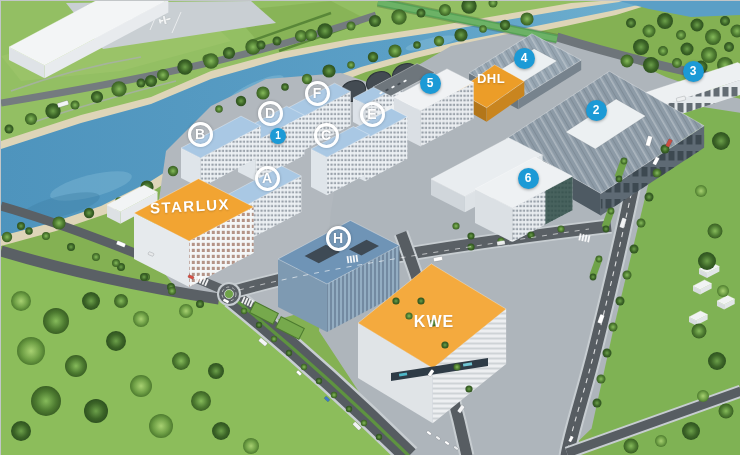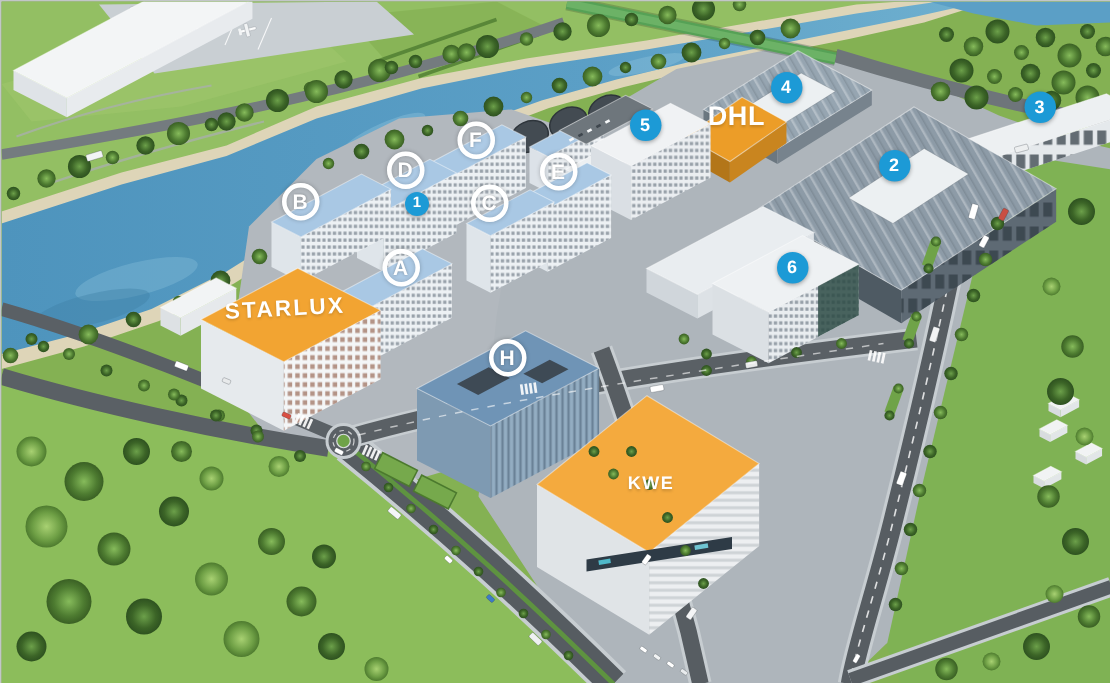--- a/index.html
+++ b/index.html
@@ -540,16 +540,16 @@
       <div class="badge-letter" style="left: 358.5px; top: 100.5px;">E</div>
       <div class="badge-letter" style="left: 303.5px; top: 79.5px;">F</div>
       <div class="badge-letter" style="left: 324.5px; top: 224.5px;">H</div>
       <div class="badge-number small" style="background: rgb(28, 154, 214); color: rgb(255, 255, 255); left: 269px; top: 127px;">1</div>
       <div class="badge-number" style="background: rgb(28, 154, 214); color: rgb(255, 255, 255); left: 584.5px; top: 98.5px;">2</div>
       <div class="badge-number" style="background: rgb(28, 154, 214); color: rgb(255, 255, 255); left: 681.5px; top: 59.5px;">3</div>
       <div class="badge-number" style="background: rgb(28, 154, 214); color: rgb(255, 255, 255); left: 512.5px; top: 46.5px;">4</div>
       <div class="badge-number" style="background: rgb(28, 154, 214); color: rgb(255, 255, 255); left: 418.5px; top: 71.5px;">5</div>
       <div class="badge-number" style="background: rgb(28, 154, 214); color: rgb(255, 255, 255); left: 516.5px; top: 166.5px;">6</div>
       <div class="bldg-label" style="left: 189px; top: 205px; font-size: 15px; letter-spacing: 1.5px; transform: translate(-50%, -50%) rotate(-3deg);">STARLUX</div>
-      <div class="bldg-label" style="left: 490px; top: 77px; font-size: 18px; letter-spacing: 0.5px; transform: translate(-50%, -50%) rotate(0deg);">DHL</div>
-      <div class="bldg-label" style="left: 433px; top: 321px; font-size: 12px; letter-spacing: 1px; transform: translate(-50%, -50%) rotate(0deg);">KWE</div>
+      <div class="bldg-label" style="left: 490px; top: 77px; font-size: 13px; letter-spacing: 0.5px; transform: translate(-50%, -50%) rotate(0deg);">DHL</div>
+      <div class="bldg-label" style="left: 433px; top: 321px; font-size: 16px; letter-spacing: 1px; transform: translate(-50%, -50%) rotate(0deg);">KWE</div>
     </div>
 </div>
 
 </body></html>

